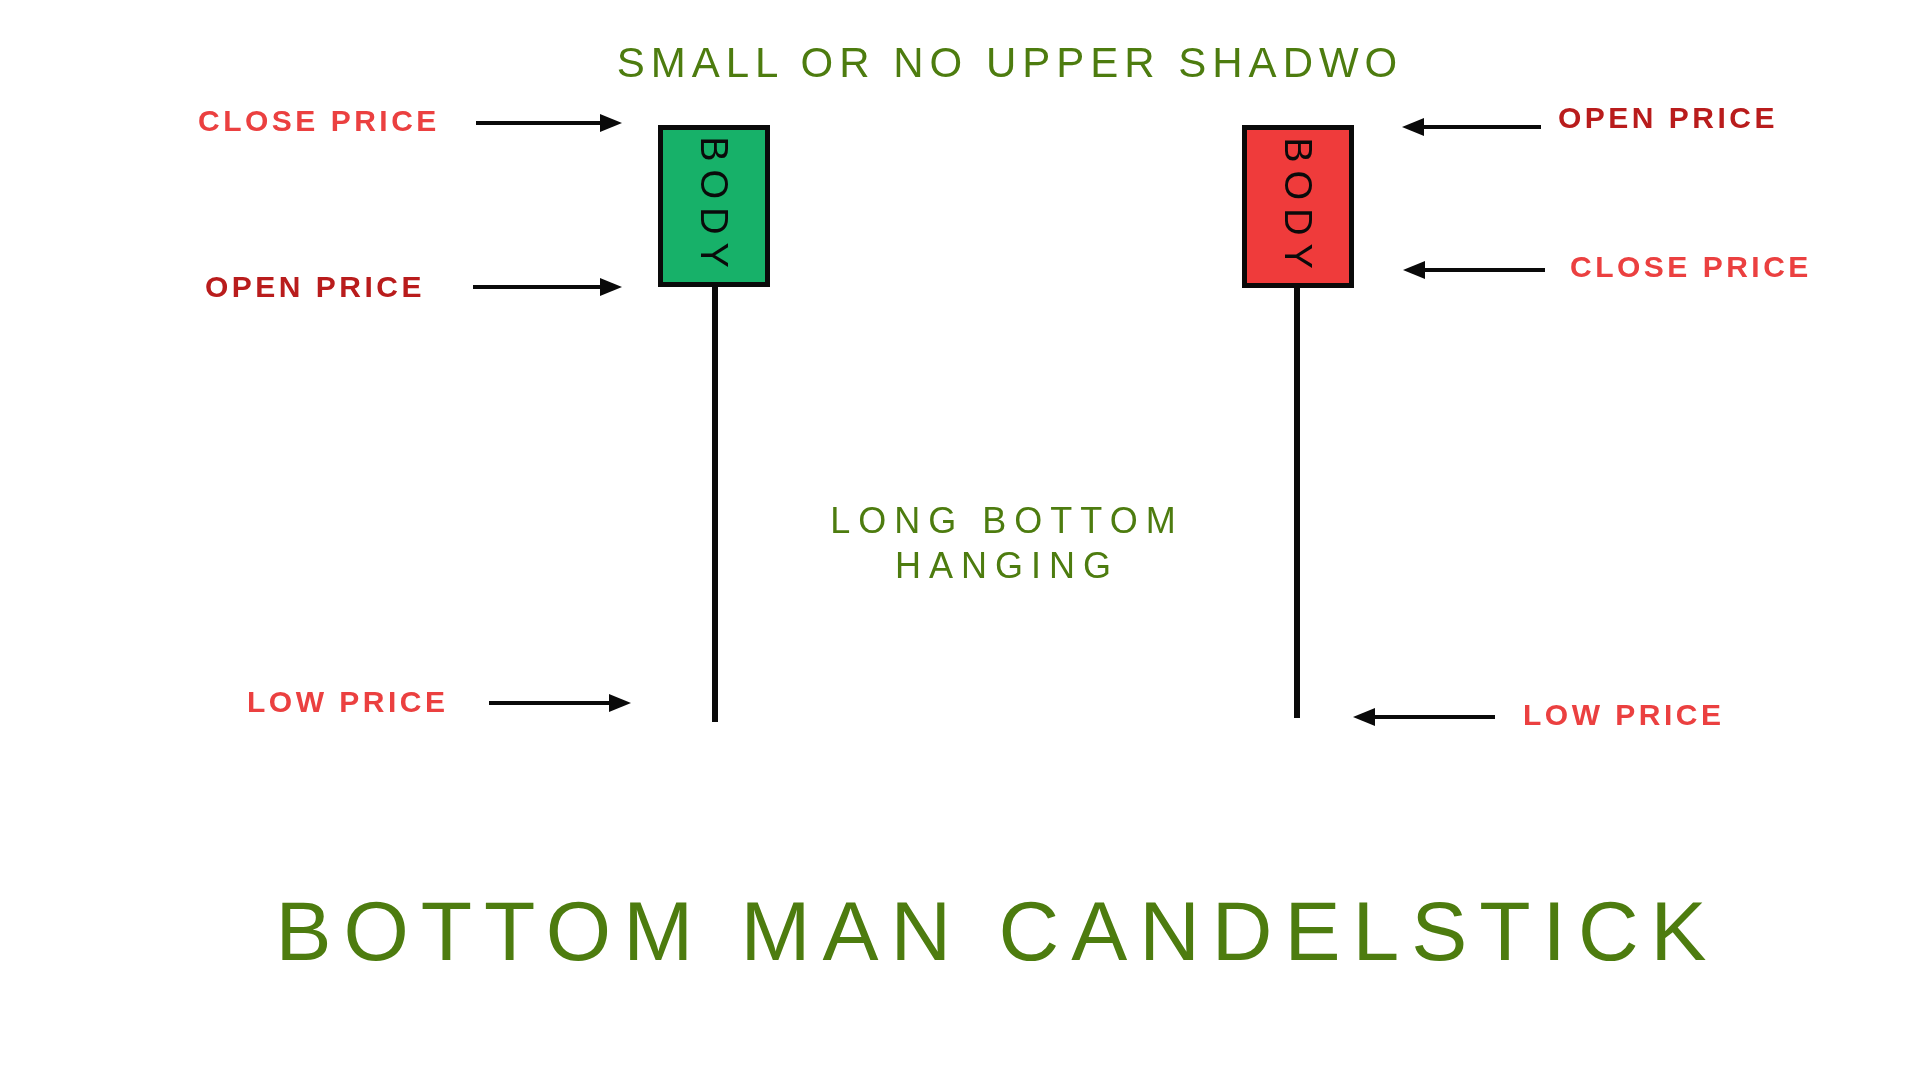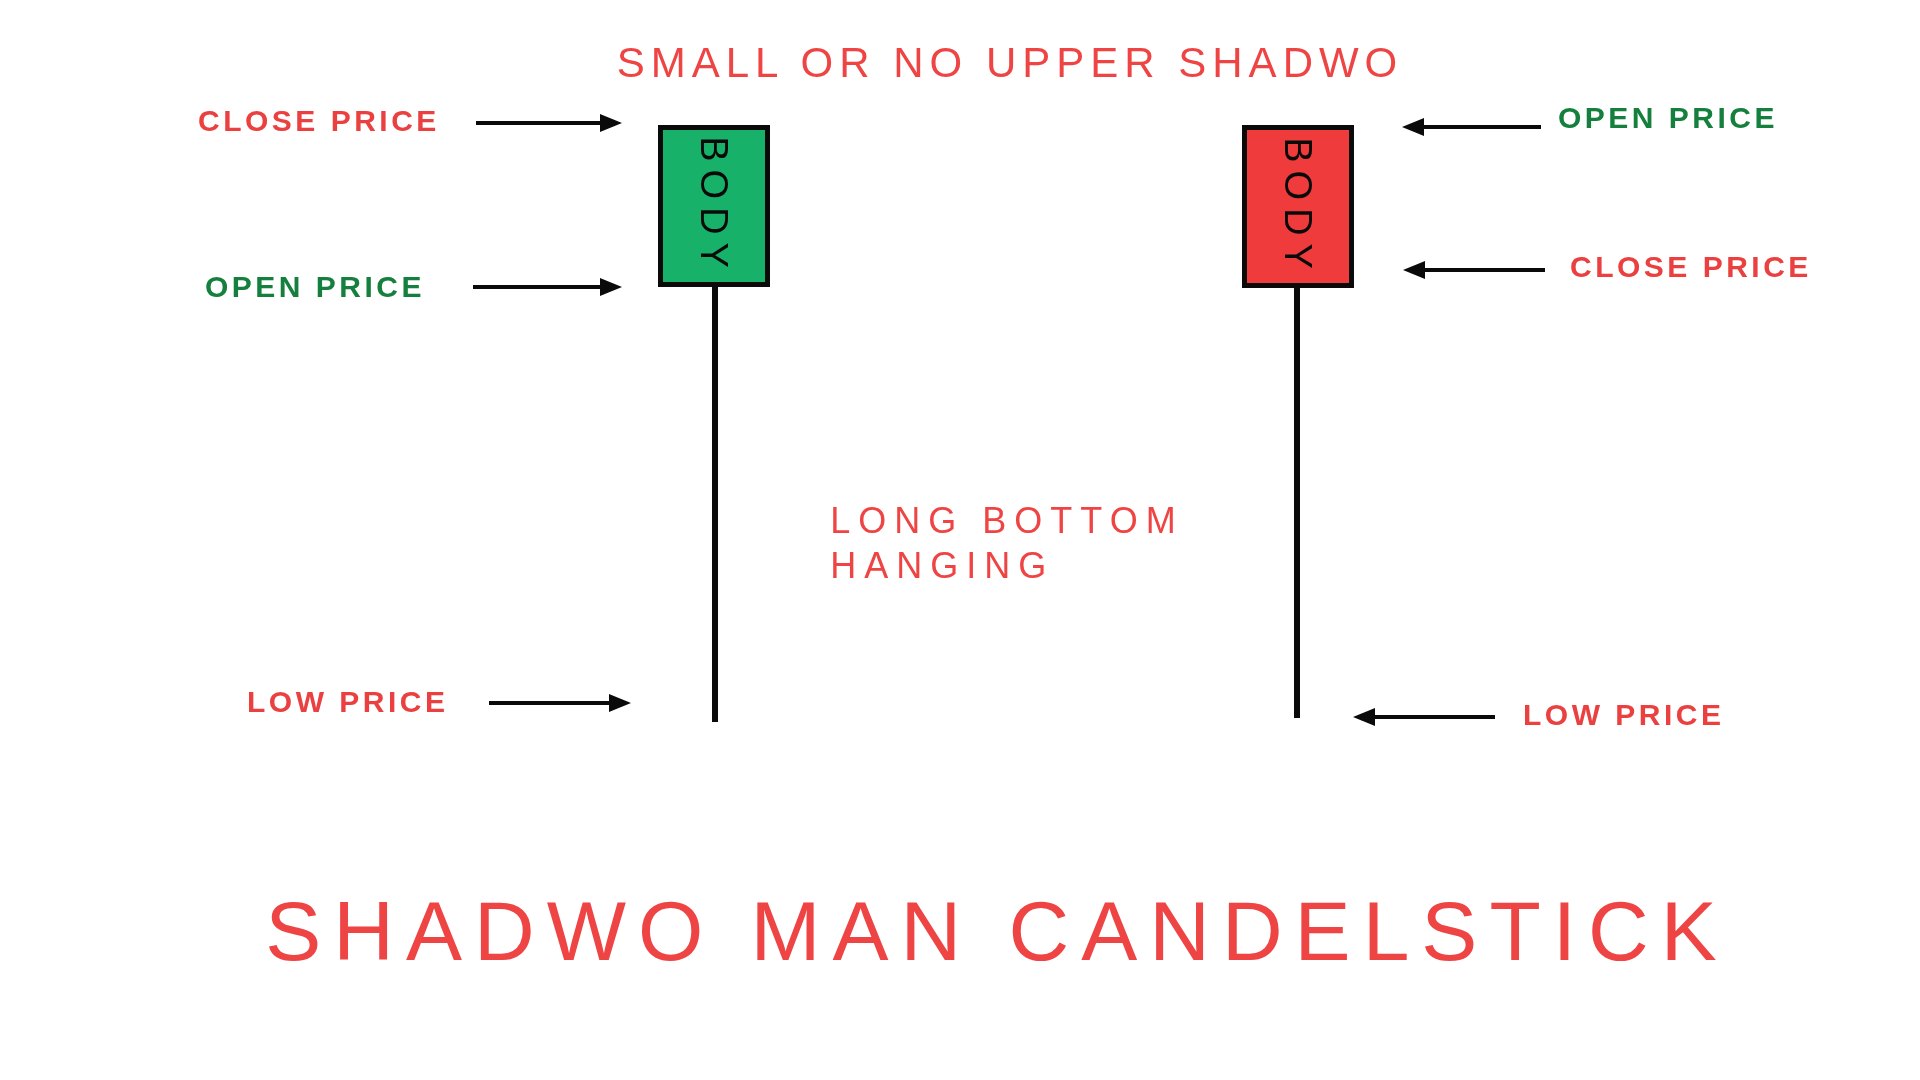--- a/index.html
+++ b/index.html
@@ -5,35 +5,36 @@
   html,body{margin:0;padding:0;background:#ffffff;}
   .canvas{
     position:relative;
     width:1920px;height:1080px;
     background:#ffffff;
     overflow:hidden;
     font-family:"Liberation Sans", sans-serif;
   }
   .navy-note{
     position:absolute;
-    color:#ef4444;
+    color:#4d7c0f;
     white-space:nowrap;
     line-height:1;
   }
   .top-note{
     left:1010px; top:42px;
     transform:translateX(-50%);
     font-size:42px;
     letter-spacing:6px;
   }
   .center-note{
     left:1007px; top:498px;
     transform:translateX(-50%);
     font-size:36px;
     letter-spacing:8px;
+    text-align:center;
     line-height:45px;
   }
   .bottom-title{
     left:997px; top:889px;
     transform:translateX(-50%);
     font-size:84px;
     letter-spacing:12px;
   }
   .candle-body{
     position:absolute;
@@ -61,21 +62,21 @@
   .wick-right{ left:1294px; top:288px; height:430px; }
   .lbl{
     position:absolute;
     font-size:30px;
     letter-spacing:3.5px;
     white-space:nowrap;
     line-height:1;
     font-weight:bold;
   }
   .lbl-red{ color:#EB4040; }
-  .lbl-green{ color:#15803d; }
+  .lbl-green{ color:#b91c1c; }
   .arrow{ position:absolute; }
   .arrow line{ stroke:#0A0A0A; stroke-width:4; }
   .arrow polygon{ fill:#0A0A0A; }
 </style>
 </head>
 <body>
 
 <div class="canvas">
 
   <div class="navy-note top-note">SMALL OR NO UPPER SHADWO</div>
@@ -124,15 +125,15 @@
     <polygon points="0,12 22,3 22,21"></polygon>
   </svg>
   <div class="lbl lbl-red" style="left:1570px; top:252px;">CLOSE PRICE</div>
 
   <svg class="arrow" style="left:1353px; top:705px;" width="144" height="24" viewBox="0 0 144 24">
     <line x1="18" y1="12" x2="142" y2="12"></line>
     <polygon points="0,12 22,3 22,21"></polygon>
   </svg>
   <div class="lbl lbl-red" style="left:1523px; top:700px;">LOW PRICE</div>
 
-  <div class="navy-note bottom-title">SHADWO MAN CANDELSTICK</div>
+  <div class="navy-note bottom-title">BOTTOM MAN CANDELSTICK</div>
 
 </div>
 
 </body></html>

